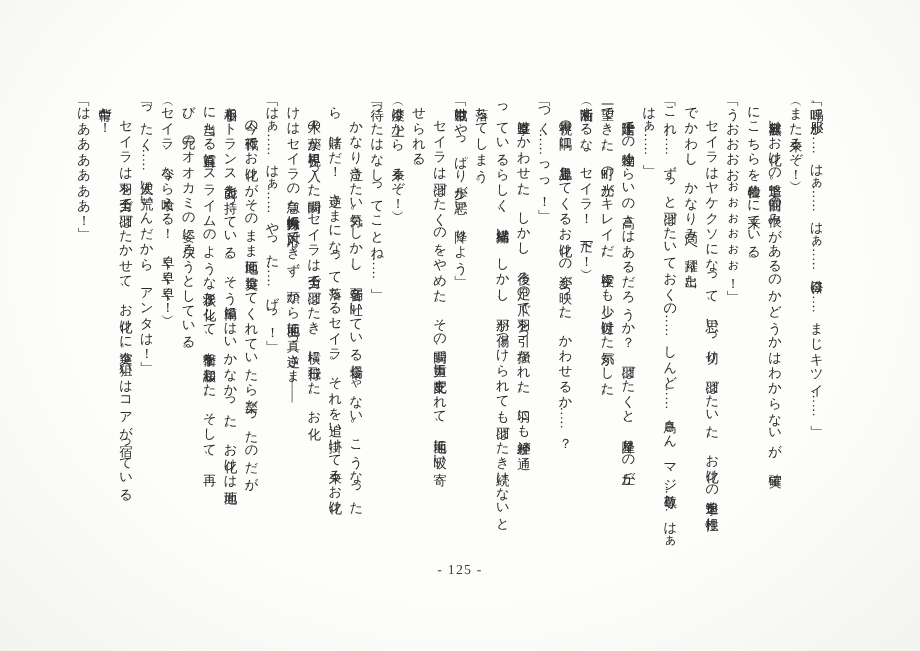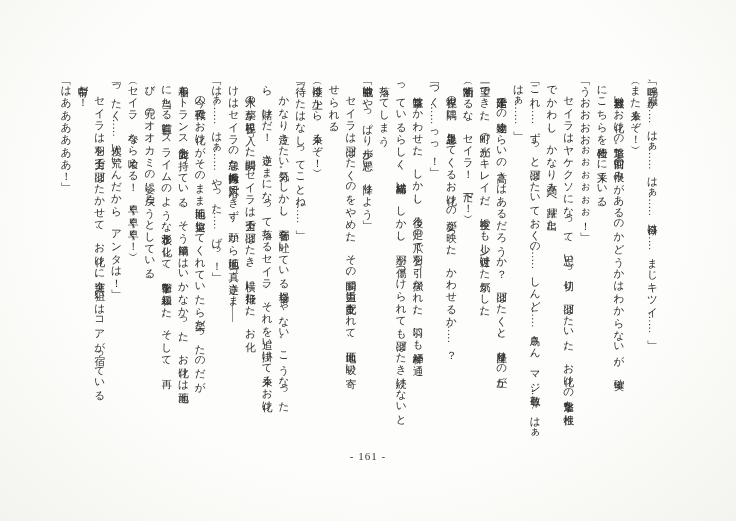--- a/index.html
+++ b/index.html
@@ -84,14 +84,14 @@
       <div class="tline indent">今の作戦でお化けがそのまま地面に追突してくれていたら楽だったのだが、</div>
       <div class="tline">相手もトランス能力を持っている。そう簡単にはいかなかった。お化けは地面</div>
       <div class="tline">に当たる直前にスライムのような形状と化して、衝撃を緩和した。そして、再</div>
       <div class="tline">び、元のオオカミの姿に戻ろうとしている。</div>
       <div class="tline">（セイラ、今なら喰える！　早く早く早く！）</div>
       <div class="tline">「ったく……人使い荒いんだから、アンタは！」</div>
       <div class="tline indent">セイラは羽を全力で羽ばたかせて、お化けに突進。狙いはコアが宿っている</div>
       <div class="tline">背中だ！</div>
       <div class="tline">「はああああああ！」</div>
     </div>
-  <div class="footer">- 161 -</div>
+  <div class="footer">- 125 -</div>
 </div>
 
 </body></html>

